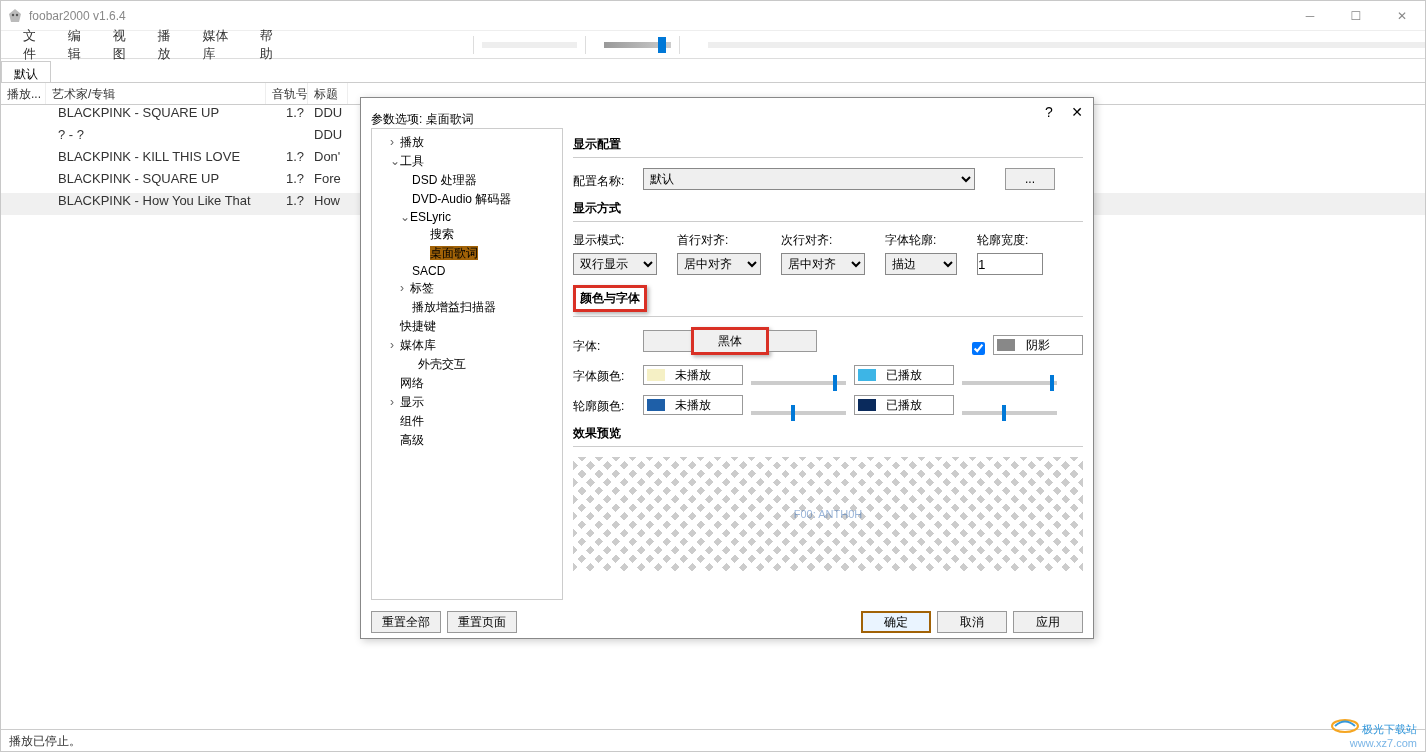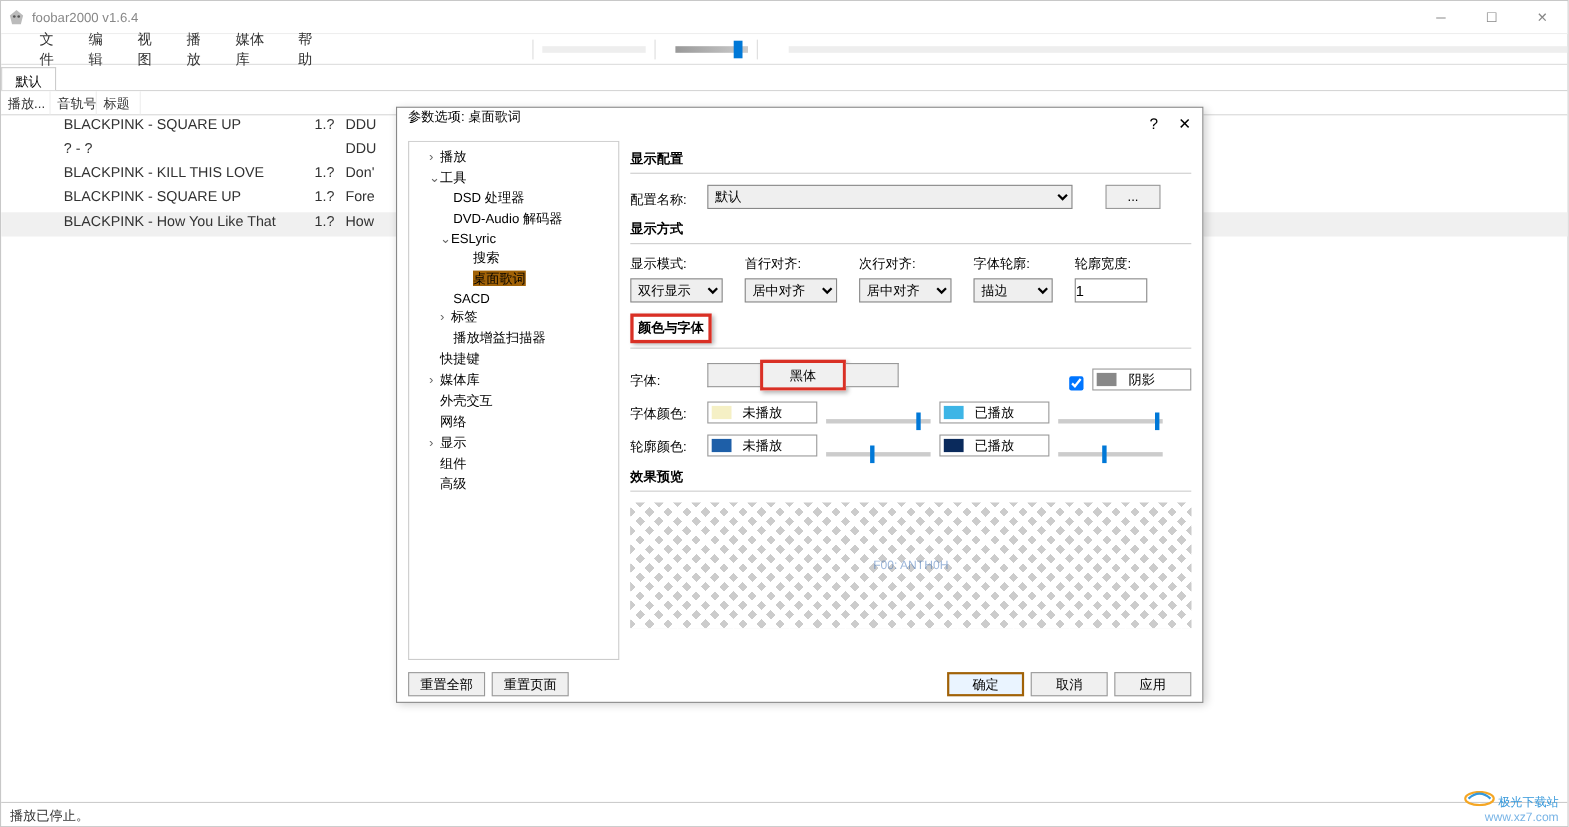--- a/index.html
+++ b/index.html
@@ -7,21 +7,21 @@
 
 
 .titlebar { height: 30px; background: #fff; display: flex; align-items: center; padding-left: 6px; border-bottom: 1px solid #eee; color: #999; }
 .titlebar .logo { width: 16px; height: 16px; margin-right: 6px; position: relative; }
 .titlebar .logo svg { width: 16px; height: 16px; }
 .titlebar-title { font-size: 12px; color: #888; }
 .win-ctrls { position: absolute; top: 0; right: 0; display: flex; }
 .win-ctrls div { width: 46px; height: 30px; display: flex; align-items: center; justify-content: center; color: #888; }
 
 
-.menubar { height: 28px; display: flex; align-items: center; padding-left: 25px; border-bottom: 1px solid #ddd; }
+.menubar { height: 28px; display: flex; align-items: center; padding-left: 12px; border-bottom: 1px solid #ddd; }
 .menubar span { padding: 4px 10px; color: #333; font-size: 13px; }
 
 
 .play-ctrls { display: inline-flex; gap: 6px; align-items: center; margin-left: 20px; }
 .play-ctrls .pc { width: 16px; height: 16px; display: inline-flex; align-items: center; justify-content: center; color: #888; }
 .play-sep { width: 1px; height: 18px; background: #ddd; margin: 0 8px; }
 .seekbar1 { width: 100px; height: 6px; background: #eee; }
 .seekbar2 { width: 750px; height: 6px; background: #eee; margin-left: 20px; }
 .volume { width: 70px; height: 6px; background: linear-gradient(to right,#999,#ccc); position: relative; margin-left: 10px; }
 .volume .thumb { position: absolute; right: 5px; top: -5px; width: 8px; height: 16px; background: #0078d7; }
@@ -42,21 +42,21 @@
 .plrows { background: #fff; }
 .plrow { height: 22px; display: flex; font-size: 13px; color: #333; }
 .plrow.sel { background: #f0f0f0; }
 .plrow .c1 { width: 45px; }
 .plrow .c2 { width: 220px; padding-left: 12px; }
 .plrow .c3 { width: 42px; text-align: right; padding-right: 4px; }
 .plrow .c4 { width: 40px; padding-left: 6px; overflow: hidden; }
 
 
 .dialog { position: absolute; left: 359px; top: 96px; width: 734px; height: 542px; background: #fff; border: 1px solid #888; box-shadow: 2px 2px 8px rgba(0,0,0,.2); display: flex; flex-direction: column; }
-.dlg-title { height: 30px; display: flex; align-items: flex-start; padding-left: 10px; font-size: 12px; }
+.dlg-title { height: 30px; display: flex; align-items: flex-end; padding-left: 10px; font-size: 12px; }
 .dlg-title .dlg-ctrls { position: absolute; right: 4px; top: 2px; display: flex; gap: 4px; }
 .dlg-title .dlg-ctrls div { width: 24px; height: 24px; display: flex; align-items: center; justify-content: center; font-size: 14px; }
 .dlg-body { flex: 1; display: flex; padding: 0 10px 6px 10px; gap: 10px; overflow: hidden; }
 
 
 .tree { width: 192px; border: 1px solid #ccc; padding: 4px; font-size: 12px; overflow: hidden; }
 .tree ul { list-style: none; padding-left: 0; }
 .tree li { padding: 1px 0; white-space: nowrap; }
 .tree .ind1 { padding-left: 14px; }
 .tree .ind2 { padding-left: 36px; }
@@ -167,20 +167,21 @@
   <div class="play-sep"></div>
   <div class="seekbar2"></div>
 </div>
 
 <div class="tabstrip">
   <div class="tab">默认</div>
 </div>
 
 <div class="plheader">
   <div class="col-play">播放...</div>
+  <div class="col-artist">艺术家/专辑</div>
   <div class="col-track">音轨号</div>
   <div class="col-title">标题</div>
 </div>
 
 <div class="plrows">
   <div class="plrow">
       <div class="c1"></div>
       <div class="c2">BLACKPINK - SQUARE UP</div>
       <div class="c3">1.?</div>
       <div class="c4">DDU</div>
@@ -227,21 +228,21 @@
         <li class="ind2"><span>DSD 处理器</span></li>
         <li class="ind2"><span>DVD-Audio 解码器</span></li>
         <li class="ind2"><span class="caret" style="margin-left:-12px">⌄</span><span>ESLyric</span></li>
         <li class="ind3"><span>搜索</span></li>
         <li class="ind3"><span class="sel">桌面歌词</span></li>
         <li class="ind2"><span>SACD</span></li>
         <li class="ind2"><span class="caret" style="margin-left:-12px">›</span><span>标签</span></li>
         <li class="ind2"><span>播放增益扫描器</span></li>
         <li class="ind1"><span style="margin-left:10px">快捷键</span></li>
         <li class="ind1"><span class="caret">›</span><span>媒体库</span></li>
-        <li class="ind1"><span style="margin-left:10px">外壳交互</span></li>
+        <li class="ind1"><span style="margin-left:28px">外壳交互</span></li>
         <li class="ind1"><span style="margin-left:10px">网络</span></li>
         <li class="ind1"><span class="caret">›</span><span>显示</span></li>
         <li class="ind1"><span style="margin-left:10px">组件</span></li>
         <li class="ind1"><span style="margin-left:10px">高级</span></li>
       </ul>
     </div>
 
     <div class="rpane">
       <span class="fieldset-label">显示配置</span>
       <div class="hr"></div>

